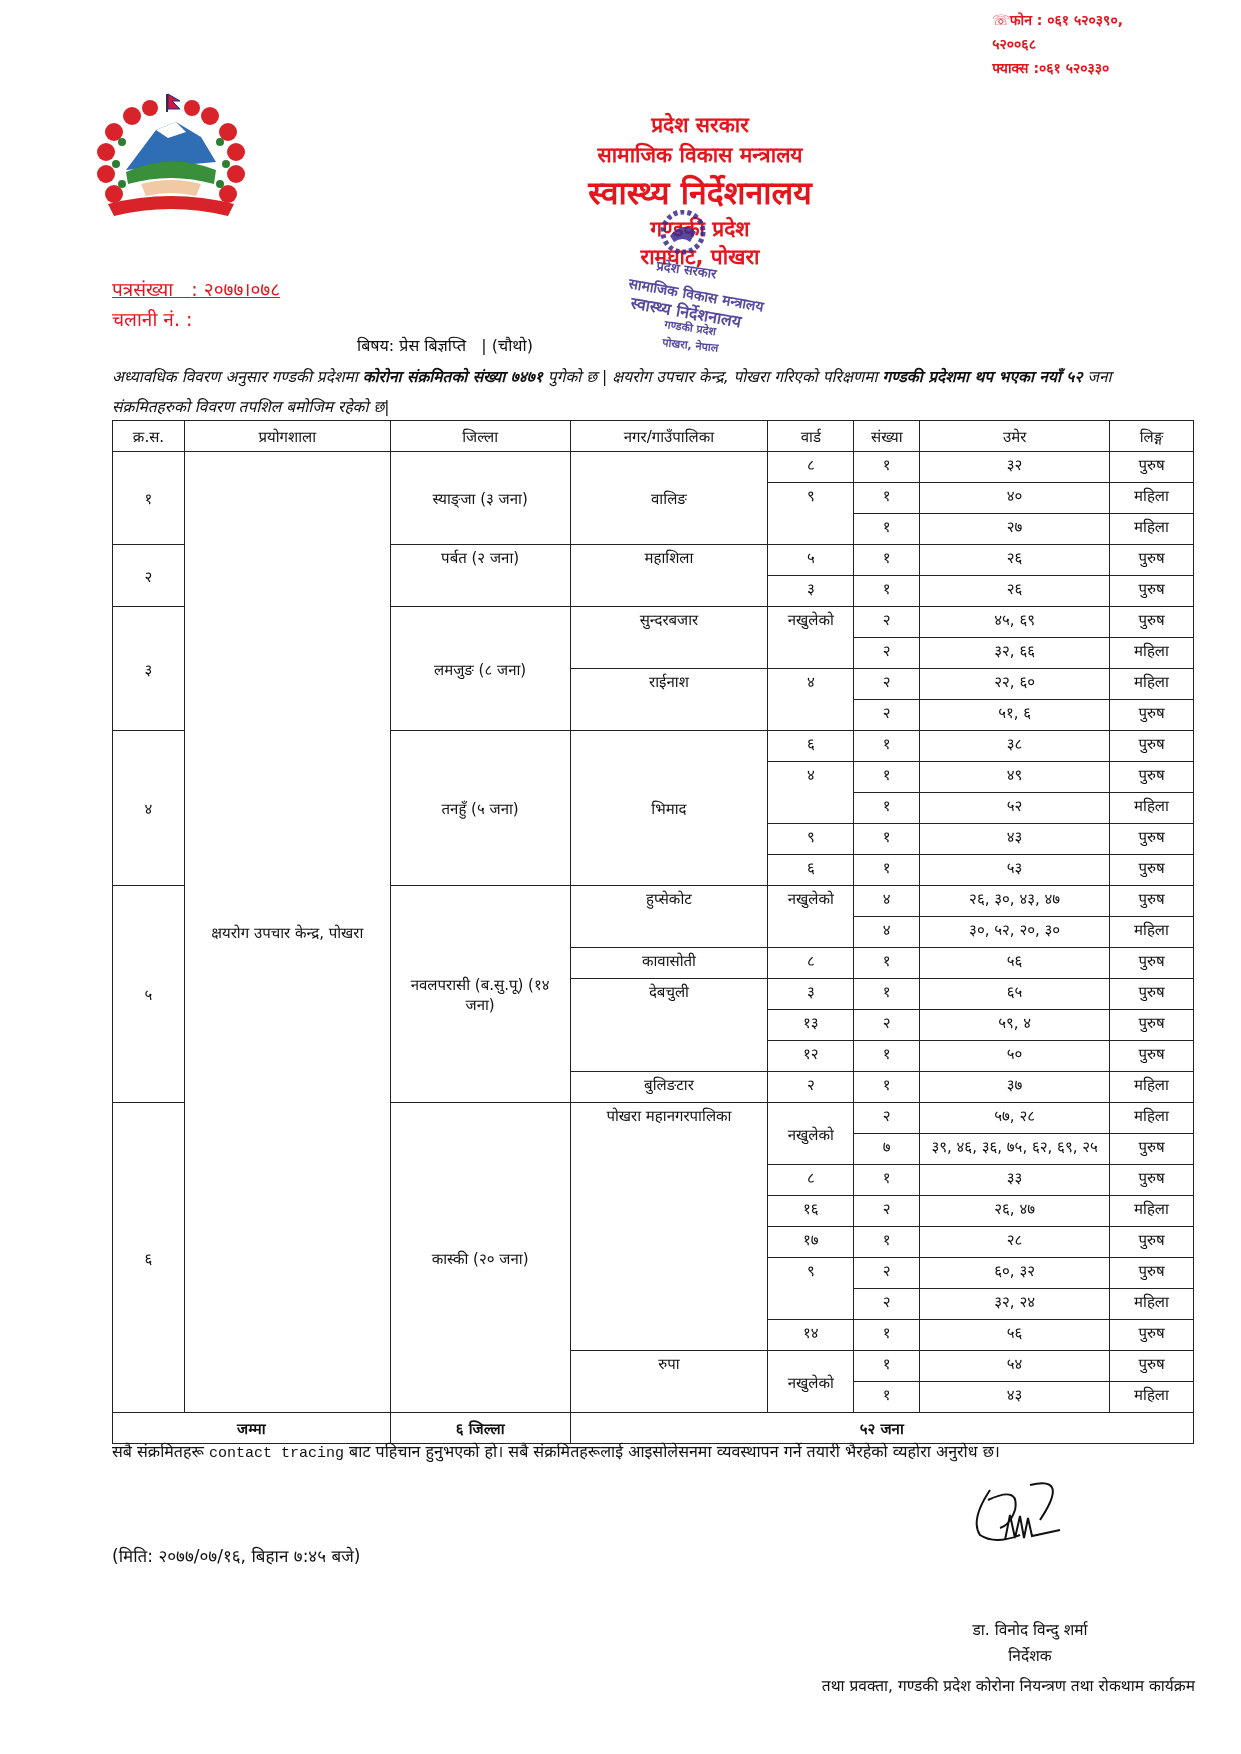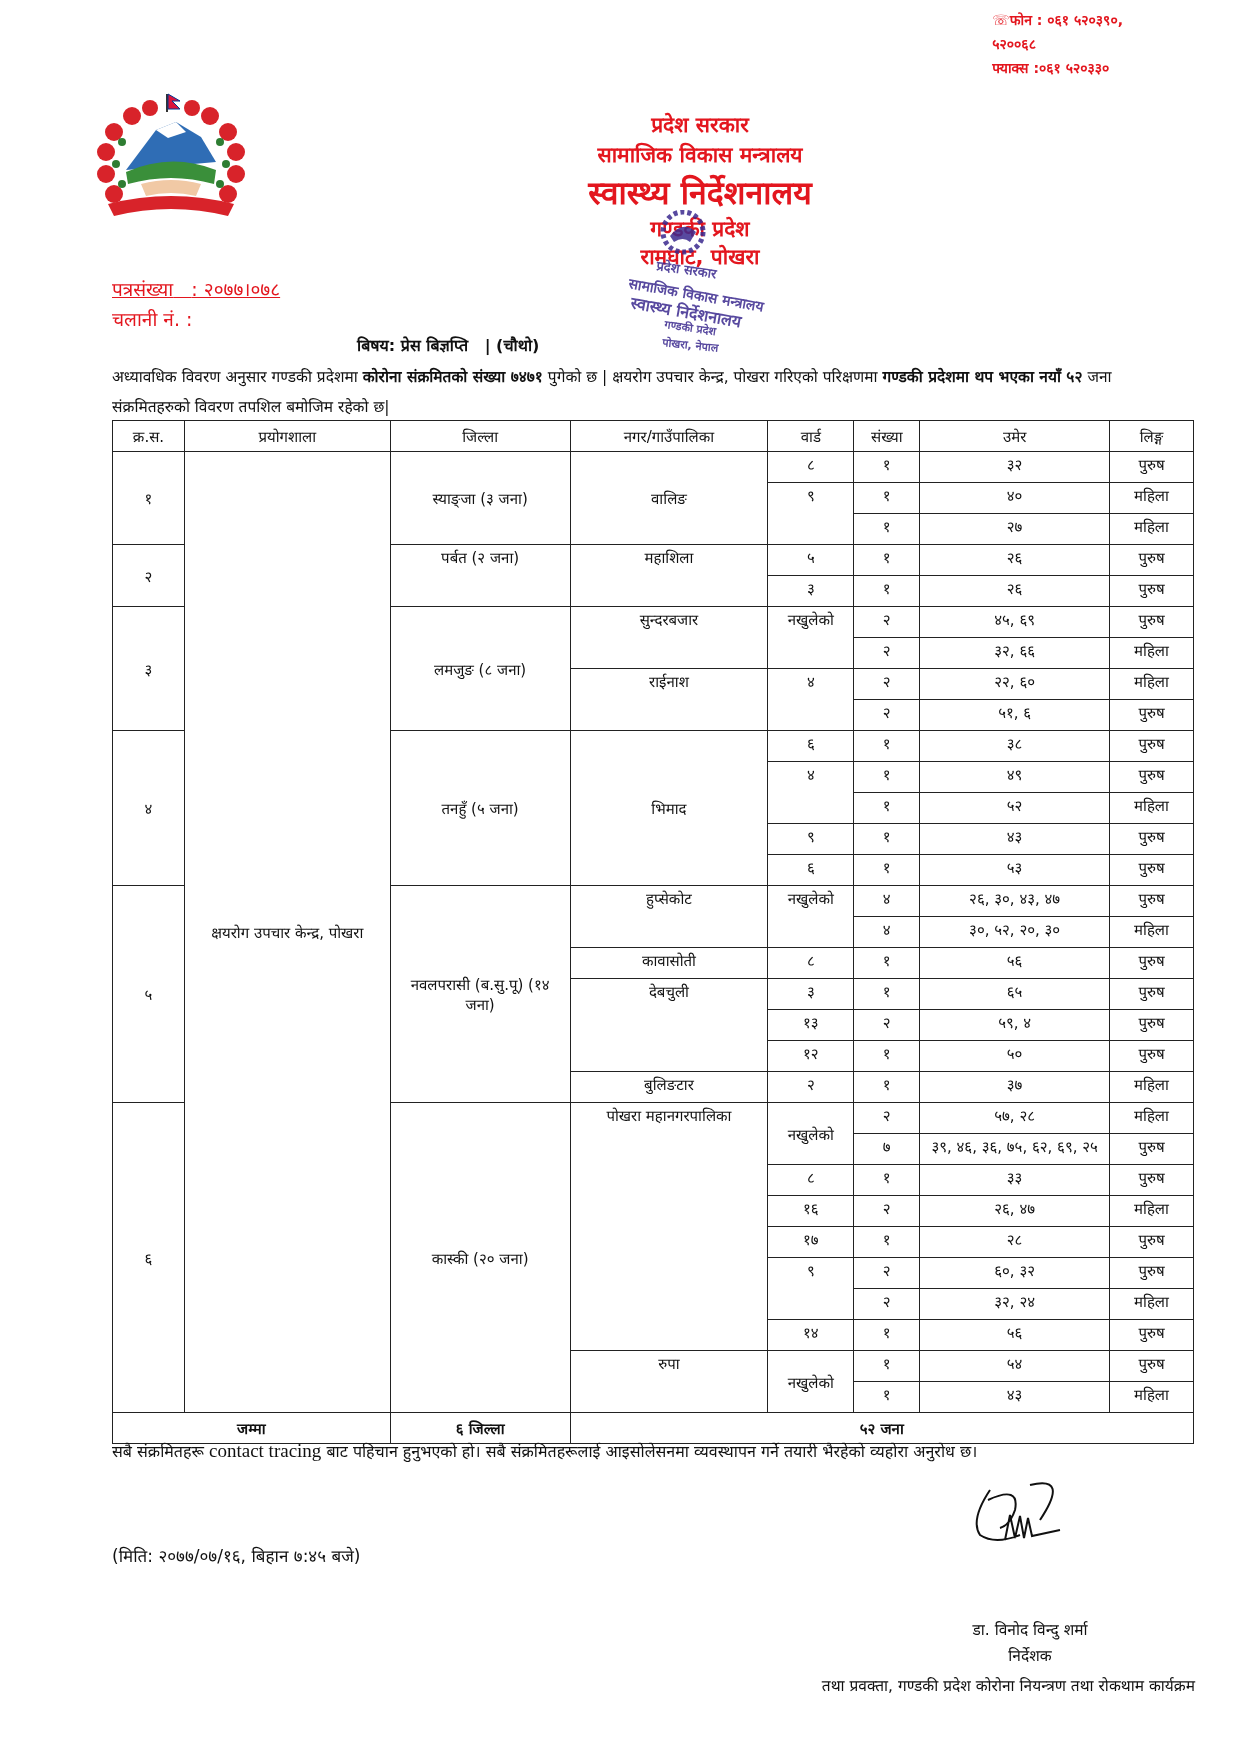--- a/index.html
+++ b/index.html
@@ -12,32 +12,32 @@
   .hdr { left:500px; width:400px; text-align:center; color:#e3161e; font-weight:bold; }
   .hdr1 { top:110px; font-size:21px; }
   .hdr2 { top:140px; font-size:21px; }
   .hdr3 { top:170px; font-size:32px; }
   .hdr4 { top:214px; font-size:21px; }
   .hdr5 { top:242px; font-size:21px; }
   .stamp { left:628px; top:210px; width:170px; height:150px; opacity:0.85; }
   .ref { left:112px; font-size:19px; color:#e3161e; }
   .ref1 { top:276px;text-decoration:underline; }
   .ref2 { top:306px; }
-  .subject { left:357px; top:334px; font-size:16px; font-weight:bold;text-align:center; }
-  .para { left:112px; top:362px; width:1080px; font-size:15.5px; line-height:30px; }
+  .subject { left:357px; top:334px; font-size:16px; font-weight:normal;text-align:center; }
+  .para { left:112px; top:362px; width:1080px; font-size:15.5px; line-height:30px;font-style:italic; }
   .para b { font-weight:bold; }
   table.cases { position:absolute; left:112px; top:420px; width:1082px;
                 border-collapse:collapse; font-size:15px; }
   table.cases td, table.cases th { border:1.5px solid #222; text-align:center;
        vertical-align:top; padding:2px 4px; font-weight:normal; height:26px; }
   table.cases th { vertical-align:middle; height:26px; }
   table.cases td.mid { vertical-align:middle; }
   table.cases tr.total td { font-weight:bold; vertical-align:middle; }
   .footnote { left:112px; top:1440px; font-size:16px; }
-  .footnote .en { font-family:Liberation Serif, serif; font-size:19px;text-align:center; }
+  .footnote .en { font-family:Liberation Mono, monospace; font-size:15px;text-align:center; }
   .signature { left:960px; top:1480px; width:130px; height:75px; }
   .signer { left:900px; width:260px; text-align:center; font-size:15.5px;margin-top:38px; }
   .signer1 { top:1580px; }
   .signer2 { top:1606px; }
   .signer3 { left:720px; width:475px; top:1636px; text-align:right; }
   .date { left:112px; top:1544px; font-size:17px; }
 </style>
 </head>
 <body>
 

